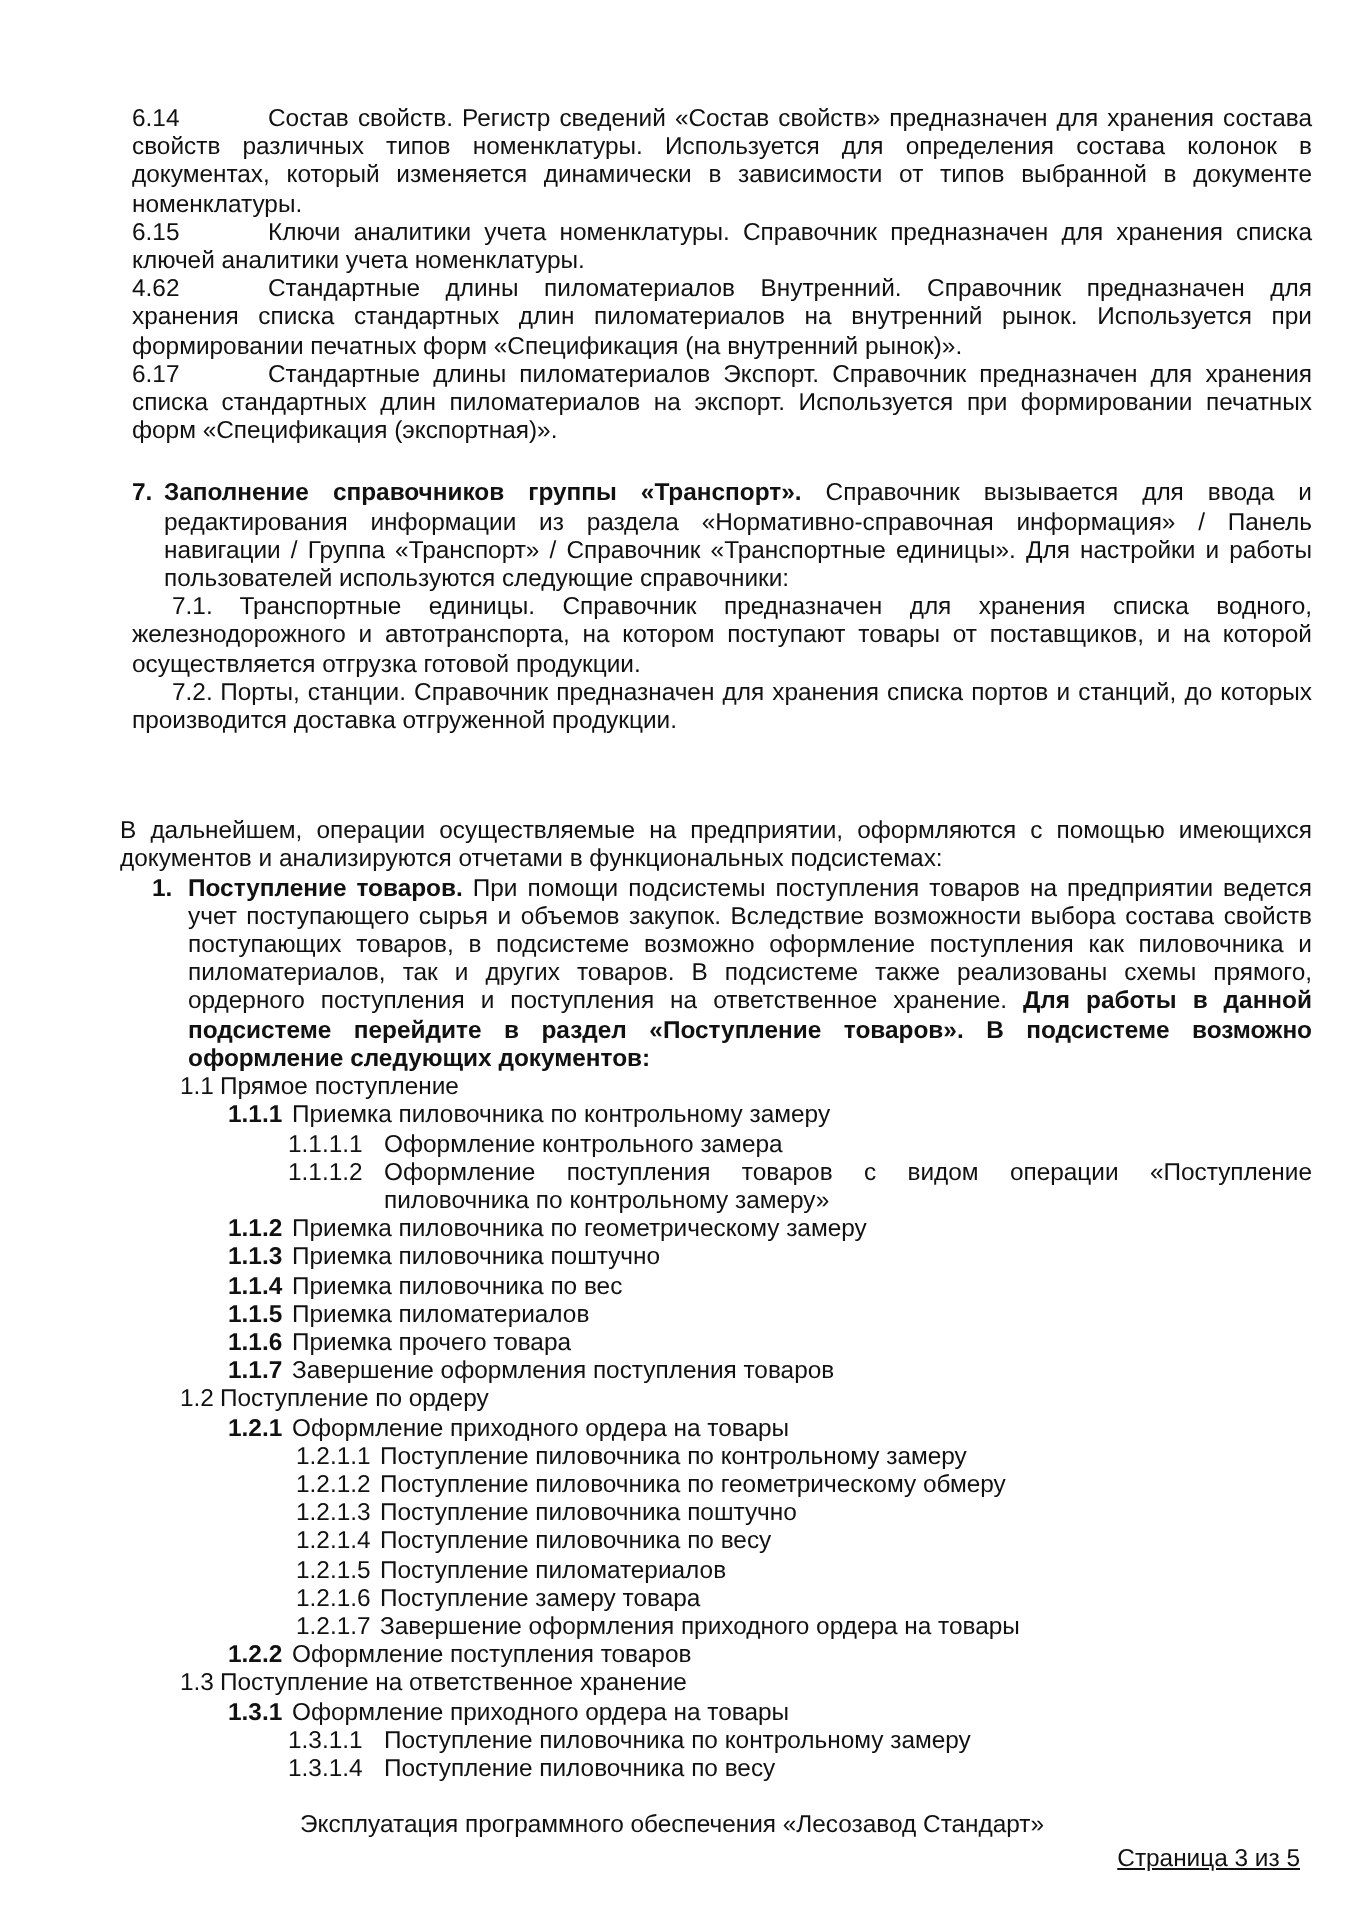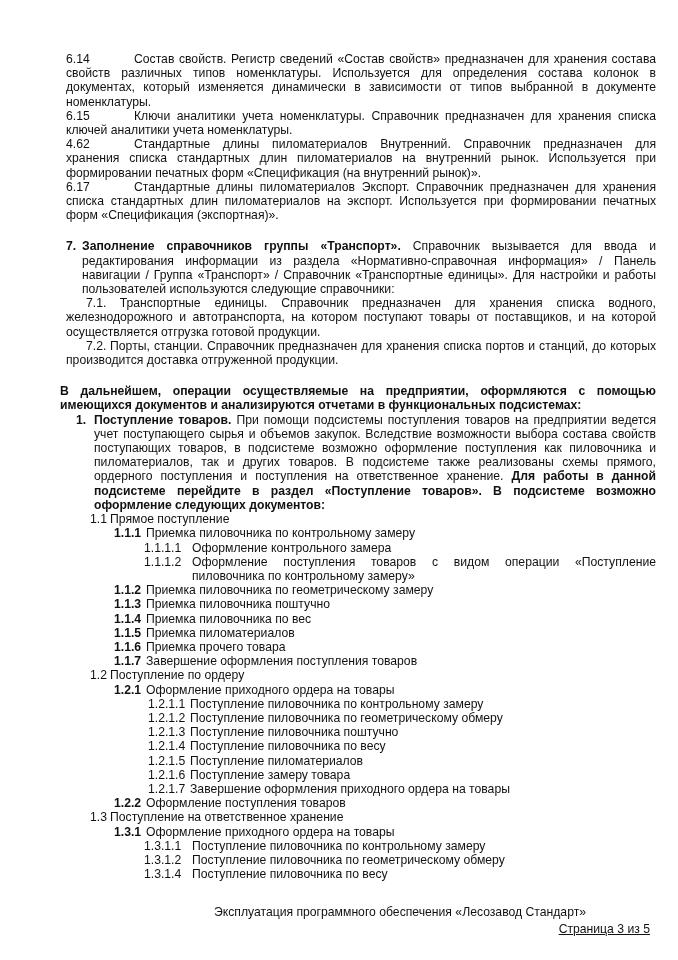--- a/index.html
+++ b/index.html
@@ -12,41 +12,41 @@
     }
     .page { position: absolute; left: 66px; top: 52px; width: 590px; }
     .just { text-align: justify; }
     .p6 .num { display: inline-block; width: 68px; }
     .block { margin: 0; }
     .gap-lg { height: 17px; }
     .b { font-weight: bold; }
     .item7 { position: relative; padding-left: 16px; }
     .item7 .mark { position: absolute; left: 0; top: 0; font-weight: bold; }
     .sub7 .num { display: inline-block; width: 20px; margin-left: 20px; }
-    .intro { margin-left: -6px; font-weight: bold; text-align: justify; }
+    .intro { margin-left: -6px; font-weight: normal; text-align: justify; margin-top: 24px; }
     .item1 { position: relative; padding-left: 28px; }
     .item1 .mark { position: absolute; left: 10px; top: 0; font-weight: bold; }
     .outline { margin-top: 0; }
     .ol { position: relative; white-space: nowrap; }
     .ol .n { display: inline-block; }
     .lvl1 { padding-left: 24px; }
     .lvl1 .n { width: 20px; }
     .lvl2 { padding-left: 48px; }
     .lvl2 .n { width: 32px; font-weight: bold; }
     .lvl3 { padding-left: 78px; }
     .lvl3 .n { width: 48px; }
     .lvl3w { padding-left: 78px; white-space: normal; }
     .lvl3w .n { position: absolute; left: 78px; }
     .lvl3w .t { display: block; margin-left: 48px; text-align: justify; }
     .lvl3b { padding-left: 82px; }
     .lvl3b .n { width: 42px; }
     .lvl3c { padding-left: 78px; }
     .lvl3c .n { width: 48px; }
     .footer { position: absolute; left: 150px; top: 905px; width: 500px; font-size: 12.2px; }
-    .footer-title { text-align: center; }
+    .footer-title { text-align: left; }
     .page-num { position: absolute; right: 28px; top: 922px; text-decoration: underline; }
   </style>
 </head>
 <body>
 
 <div class="page">
 
   <div class="p6 just block">
     <span class="num">6.14</span><span>Состав свойств. Регистр сведений «Состав свойств» предназначен для хранения состава свойств различных типов номенклатуры. Используется для определения состава колонок в документах, который изменяется динамически в зависимости от типов выбранной в документе номенклатуры.</span>
   </div>
@@ -102,21 +102,20 @@
     <div class="ol lvl3b"><span class="n">1.2.1.2</span><span>Поступление пиловочника по геометрическому обмеру</span></div>
     <div class="ol lvl3b"><span class="n">1.2.1.3</span><span>Поступление пиловочника поштучно</span></div>
     <div class="ol lvl3b"><span class="n">1.2.1.4</span><span>Поступление пиловочника по весу</span></div>
     <div class="ol lvl3b"><span class="n">1.2.1.5</span><span>Поступление пиломатериалов</span></div>
     <div class="ol lvl3b"><span class="n">1.2.1.6</span><span>Поступление замеру товара</span></div>
     <div class="ol lvl3b"><span class="n">1.2.1.7</span><span>Завершение оформления приходного ордера на товары</span></div>
     <div class="ol lvl2"><span class="n">1.2.2</span><span>Оформление поступления товаров</span></div>
     <div class="ol lvl1"><span class="n">1.3</span><span>Поступление на ответственное хранение</span></div>
     <div class="ol lvl2"><span class="n">1.3.1</span><span>Оформление приходного ордера на товары</span></div>
     <div class="ol lvl3c"><span class="n">1.3.1.1</span><span>Поступление пиловочника по контрольному замеру</span></div>
-    <div class="ol lvl3c"><span class="n">1.3.1.2</span><span>Поступление пиловочника по геометрическому обмеру</span></div>
     <div class="ol lvl3c"><span class="n">1.3.1.4</span><span>Поступление пиловочника по весу</span></div>
   </div>
 </div>
 
 <div class="footer">
   <div class="footer-title">Эксплуатация программного обеспечения «Лесозавод Стандарт»</div>
 </div>
 <div class="page-num">Страница 3 из 5</div>
 
 </body></html>

